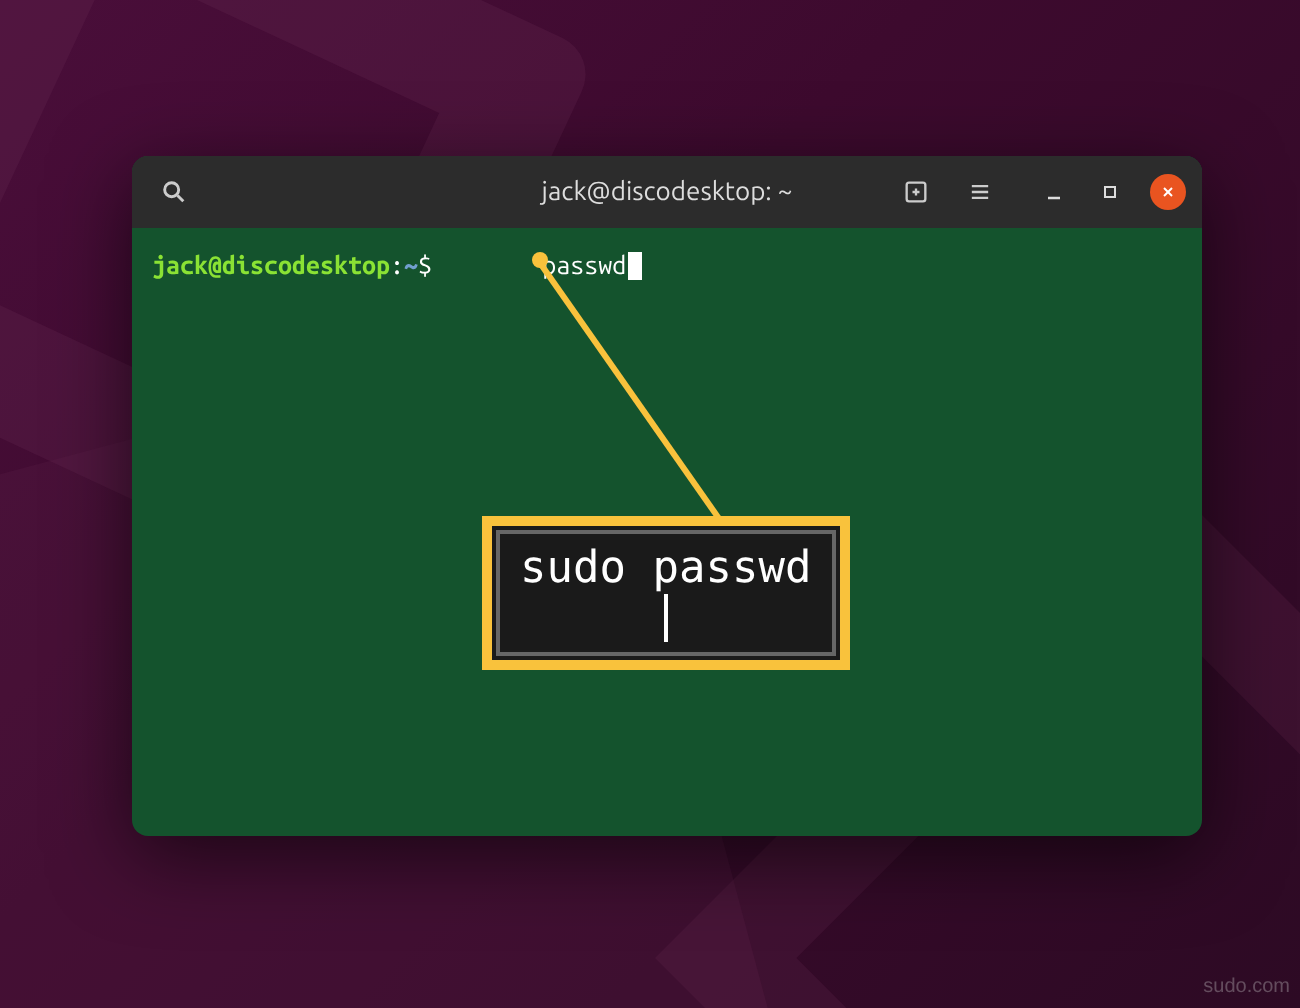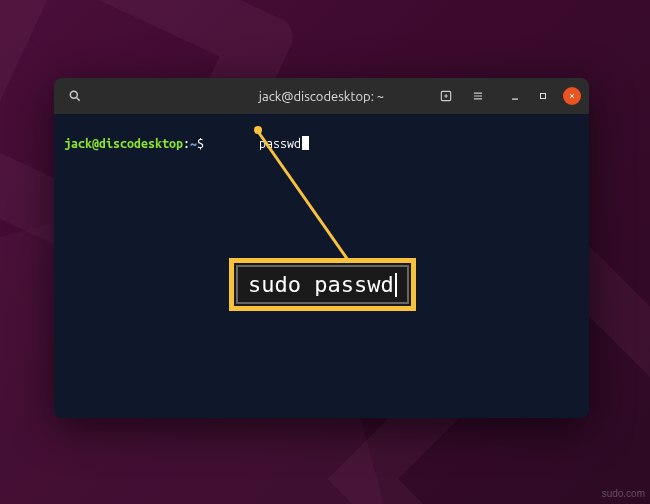--- a/index.html
+++ b/index.html
@@ -42,24 +42,24 @@
       right: -100px;
       width: 350px;
       height: 350px;
       border: 50px solid rgba(110, 45, 85, 0.2);
       transform: rotate(45deg);
     }
     
     .terminal-window {
       position: absolute;
       top: 78px;
-      left: 54px;
+      left: 66px;
       width: 535px;
       height: 340px;
-      background: #0f172a;
+      background: #14532d;
       border-radius: 8px;
       box-shadow: 0 10px 40px rgba(0,0,0,0.6);
       overflow: hidden;
     }
     
     .titlebar {
       height: 36px;
       background: #2c2c2c;
       display: flex;
       align-items: center;
@@ -134,21 +134,21 @@
       background: #e95420;
       width: 18px;
       height: 18px;
     }
     .win-btn.close svg {
       width: 8px;
       height: 8px;
     }
     
     .terminal-body {
-      padding: 20px 10px;
+      padding: 10px 10px;
       font-size: 12.5px;
       line-height: 1.5;
       color: #fff;
       font-family: 'Ubuntu Mono', monospace;
     }
     
     .prompt-user {
       color: #8ae234;
       font-weight: bold;
     }
@@ -208,20 +208,21 @@
       z-index: 6;
     }
     .callout-box-inner {
       border: 2px solid #666;
       padding: 5px 10px;
       color: #fff;
       font-family: 'DejaVu Sans Mono', monospace;
       font-size: 22px;
       display: flex;
       align-items: center;
+      flex-direction: column;
     }
     .callout-cursor {
       display: inline-block;
       width: 2px;
       height: 24px;
       background: #fff;
       margin-left: 1px;
     }
     
     .watermark {

